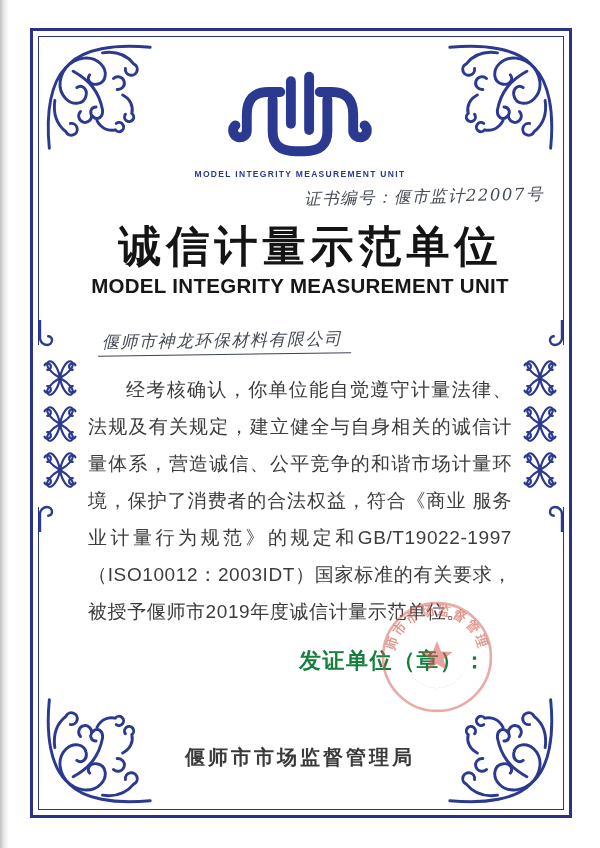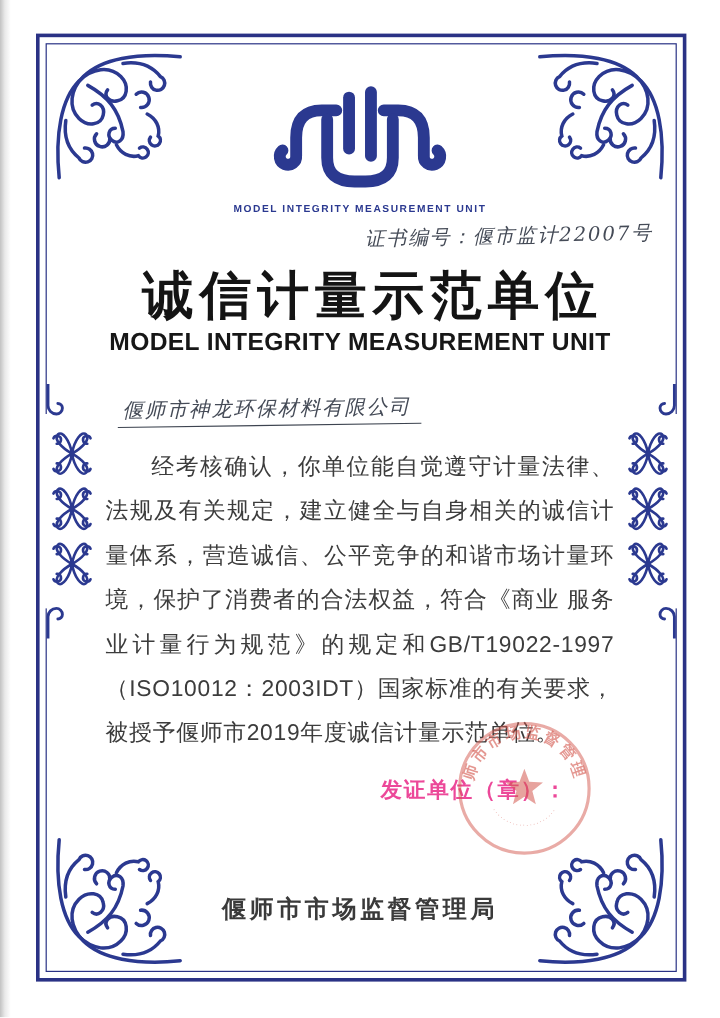--- a/index.html
+++ b/index.html
@@ -56,22 +56,22 @@
     font-weight:bold;font-size:20.5px;letter-spacing:0.3px;color:#171717;}
 
   .company{position:absolute;left:98px;top:329px;min-width:215px;
     font-size:17px;padding:0 8px 2px 4px;border-bottom:1.5px solid #3d4450;
     transform:rotate(-0.8deg);}
 
   .body-text{position:absolute;left:88px;top:371px;width:424px;
     font-size:19px;line-height:37px;letter-spacing:0.6px;color:var(--ink);
     text-align:justify;text-indent:2em;}
 
-  .issuer-label{position:absolute;left:299px;top:646px;font-size:18px;
-    font-weight:600;letter-spacing:1.5px;color:#ec4899;margin-left:18px;}
+  .issuer-label{position:absolute;left:299px;top:646px;font-size:22px;
+    font-weight:600;letter-spacing:1.5px;color:#15803d;}
 
   .seal{position:absolute;left:378px;top:598px;width:118px;height:118px;}
   .seal svg{width:118px;height:118px;display:block;}
   .seal .ring{stroke:var(--seal-red);stroke-opacity:0.5;fill:none;stroke-width:2.6;}
   .seal .star{fill:var(--seal-red);fill-opacity:0.55;}
   .seal .arc-text{fill:var(--seal-red);fill-opacity:0.62;font-size:12.5px;
     font-weight:bold;letter-spacing:2.5px;font-family:"Liberation Serif",serif;}
   .seal .serial-text{fill:var(--seal-red);fill-opacity:0.55;font-size:6px;
     letter-spacing:1px;}
 

